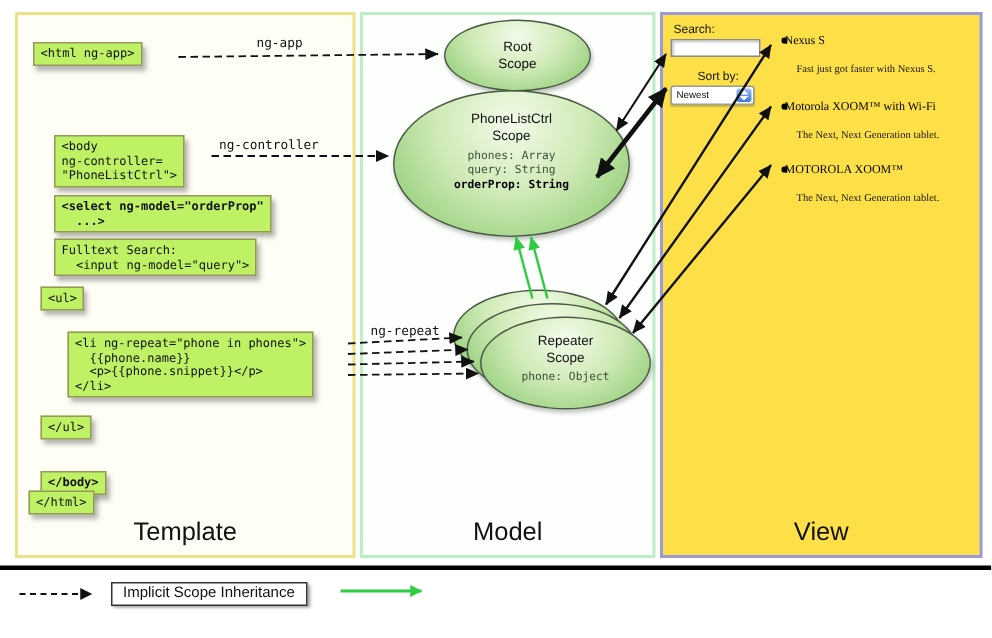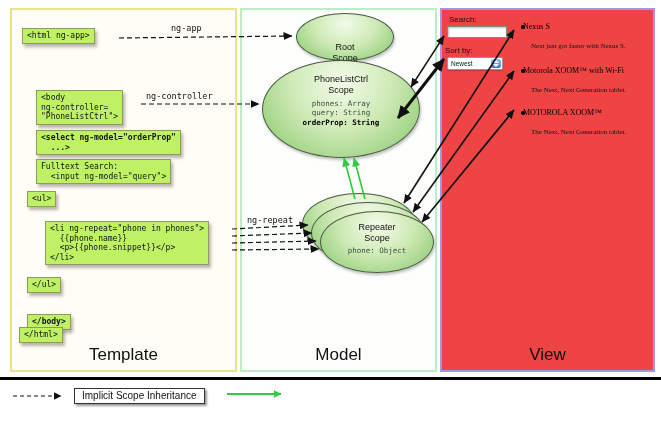--- a/index.html
+++ b/index.html
@@ -2,21 +2,21 @@
 <html><head>
 <meta charset="utf-8">
 <style>
   html,body{margin:0;padding:0;background:#fff;}
   .canvas{position:relative;width:661px;height:425px;background:#fff;font-family:"Liberation Sans",sans-serif;overflow:hidden;}
 
   
   .panel{position:absolute;top:8px;height:364px;box-sizing:border-box;background:#fff;z-index:1;}
   .template-panel{left:10px;width:227px;border:2px solid #ece28a;background:#fffef6;}
   .model-panel{left:240px;width:197px;border:2px solid #bceec6;background:#fcfffc;}
-  .view-panel{left:440px;width:215px;border:2px solid #9b9bdc;background:#ef4444;}
+  .view-panel{left:440px;width:215px;border:2px solid #9b9bdc;background:#fde047;}
   .panel-label{position:absolute;bottom:5px;left:0;width:100%;text-align:center;font-size:17px;color:#111;}
 
   
   .code{position:absolute;z-index:2;margin:0;background:#bef264;border:1px solid #96965e;
         box-shadow:2px 3px 3px rgba(90,90,90,.45);font:8px/9.5px "DejaVu Sans Mono",monospace;
         color:#111;padding:2px 4px;white-space:pre;}
   .code.bold{font-weight:bold;}
   .pos-html-open{left:22px;top:28px;}
   .pos-body-open{left:36px;top:90px;}
   .pos-select{left:36px;top:130px;}
@@ -28,38 +28,38 @@
   .pos-html-close{left:19px;top:327px;}
 
   
   .scope{position:absolute;z-index:2;border:1px solid #4a5a42;border-radius:50%;
          background:radial-gradient(ellipse at 50% 22%, #f3fbea 0%, #cfeab6 45%, #98d07e 85%, #8ac06e 100%);
          box-shadow:1px 2px 3px rgba(70,70,70,.35);text-align:center;}
   .scope-title{font-size:9px;line-height:10.5px;white-space:pre;color:#111;}
   .scope-props{font:7.5px/9px "DejaVu Sans Mono",monospace;color:#3c4f3c;white-space:pre;}
   .scope-props.bold{font-weight:bold;color:#000;}
   .root-scope{left:296px;top:13px;width:96px;height:46px;}
-  .root-scope .scope-title{padding-top:28px;}
+  .root-scope .scope-title{padding-top:12px;}
   .phonelist-scope{left:262px;top:60px;width:156px;height:96px;}
   .phonelist-scope .scope-title{padding-top:13px;}
   .phonelist-scope .scope-props{margin-top:4px;}
   .phonelist-scope .scope-props.bold{margin-top:1px;}
   .rep{width:112px;height:60px;}
   .rep-back{left:302px;top:193px;}
   .rep-mid{left:311px;top:202px;}
   .rep-front{left:320px;top:211px;}
   .rep-front .scope-title{padding-top:10px;}
   .rep-front .scope-props{margin-top:3px;}
 
   
   .v-label{position:absolute;font-size:8px;color:#111;}
   .search-label{left:7px;top:5px;}
   .search-input{position:absolute;left:5px;top:16px;width:60px;height:12px;border:1px solid #888;
                 box-shadow:inset 1px 1px 2px rgba(0,0,0,.25);font-size:8px;padding:0 2px;background:#fff;box-sizing:border-box;}
-  .sort-label{left:3px;top:36px;}
+  .sort-label{left:23px;top:36px;}
   .sort-select{position:absolute;left:5px;top:47px;width:56px;height:13px;background:#fff;border:1px solid #999;
                border-radius:2px;box-shadow:0 1px 1px rgba(0,0,0,.2);box-sizing:border-box;}
   .sort-value{position:absolute;left:3px;top:2px;font-size:6.5px;color:#111;}
   .sort-btn{position:absolute;right:1px;top:1px;width:10px;height:9px;border-radius:2px;
             background:linear-gradient(#9cc0f7,#3a77d6);}
   .sort-btn::before{content:"";position:absolute;left:2px;top:1px;border-left:3px solid transparent;
                     border-right:3px solid transparent;border-bottom:3px solid #fff;}
   .sort-btn::after{content:"";position:absolute;left:2px;bottom:1px;border-left:3px solid transparent;
                    border-right:3px solid transparent;border-top:3px solid #fff;}
   .phone-item{position:absolute;left:79px;width:132px;font-family:"Liberation Serif",serif;}
@@ -94,21 +94,21 @@
     <div class="v-label search-label">Search:</div>
     <input class="search-input" style="">
     <div class="v-label sort-label">Sort by:</div>
     <div class="sort-select">
       <span class="sort-value">Newest</span>
       <span class="sort-btn"></span>
     </div>
     <div class="phone-item item-1">
       <span class="bullet"></span>
       <div class="phone-name">Nexus S</div>
-      <div class="phone-desc">Next just got faster with Nexus S.</div>
+      <div class="phone-desc">Fast just got faster with Nexus S.</div>
     </div>
     <div class="phone-item item-2">
       <span class="bullet"></span>
       <div class="phone-name">Motorola XOOM™ with Wi-Fi</div>
       <div class="phone-desc">The Next, Next Generation tablet.</div>
     </div>
     <div class="phone-item item-3">
       <span class="bullet"></span>
       <div class="phone-name">MOTOROLA XOOM™</div>
       <div class="phone-desc">The Next, Next Generation tablet.</div>

